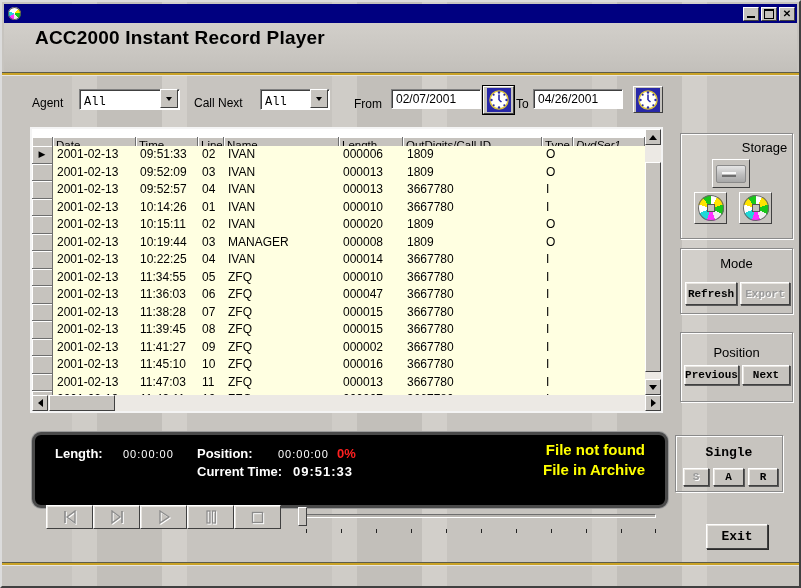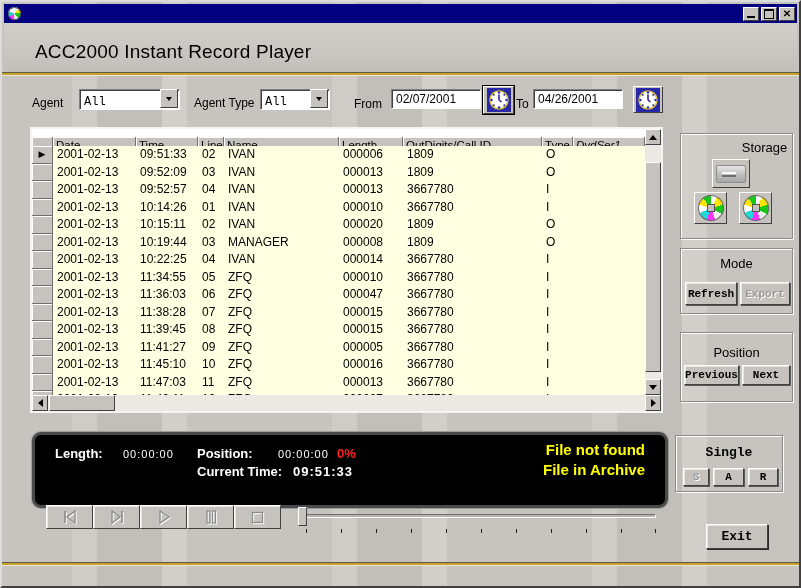--- a/index.html
+++ b/index.html
@@ -17,21 +17,21 @@
     box-shadow:inset 0 0 0 1px #555;}
   .tb-buttons{margin-left:auto;display:flex;gap:2px;margin-right:2px;}
   .tb-btn{width:16px;height:14px;background:#c6c3be;border:1px solid;border-color:#fff #404040 #404040 #fff;
     display:flex;align-items:center;justify-content:center;padding:0;font-size:9px;line-height:1;cursor:default;}
   .glyph-min{display:block;width:8px;height:2px;background:#000;margin-top:7px;}
   .glyph-max{display:block;width:8px;height:7px;border:1px solid #000;border-top:2px solid #000;}
   .glyph-close{font-family:"Liberation Sans",sans-serif;font-weight:700;font-size:10px;color:#000;}
   
   .header-band{position:absolute;left:2px;top:21px;right:2px;height:50px;
     background:linear-gradient(180deg,#d2cfca 0%,#c9c6c1 60%,#c2bfba 100%);}
-  .app-title{position:absolute;left:31px;top:18px;font-size:19px;font-weight:400;color:#000;letter-spacing:0.2px;}
+  .app-title{position:absolute;left:31px;top:4px;font-size:19px;font-weight:700;color:#000;letter-spacing:0.2px;}
   .gold-line{position:absolute;left:0;right:0;height:4px;}
   .gold-line .dk{height:1px;background:#5c5c4a;}
   .gold-line .au{height:2px;background:#c9a227;}
   .gold-line .lt{height:1px;background:#e9e6e1;}
   .gold-top{top:70px;}
   .gold-bottom{top:560px;}
   
   .lbl{position:absolute;font-size:12px;color:#000;}
   .combo{position:absolute;height:21px;background:#fff;border:1px solid;border-color:#808080 #fff #fff #808080;
     box-shadow:inset 1px 1px 0 #404040;display:flex;align-items:flex-end;box-sizing:border-box;}
@@ -141,21 +141,21 @@
       <div class="lt"></div>
     </div>
 
   <span class="lbl" style="left:30px;top:94px;">Agent</span>
   <div class="combo" style="left:77px;top:87px;width:101px;">
     <span class="combo-val">All</span>
     <span class="combo-btn">
         <span class="arr-dn"></span>
       </span>
   </div>
-  <span class="lbl" style="left:192px;top:94px;">Agent Type</span>
+  <span class="lbl" style="left:192px;top:94px;">Call Next</span>
   <div class="combo" style="left:258px;top:87px;width:70px;">
     <span class="combo-val">All</span>
     <span class="combo-btn">
         <span class="arr-dn"></span>
       </span>
   </div>
   <span class="lbl" style="left:352px;top:95px;">From</span>
   <input class="date-input" style="left: 389px; top: 87px; width: 90px;" value="02/07/2001">
   <button class="clock-btn default" style="left:481px;top:84px;">
     <svg width="24" height="24" viewBox="0 0 24 24">
@@ -331,21 +331,21 @@
           <div class="bcell c5">3667780</div>
           <div class="bcell c6">I</div>
           <div class="bcell c7"></div>
         </div>
         <div class="trow">
           <div class="bcell gutter"></div>
           <div class="bcell c0">2001-02-13</div>
           <div class="bcell c1">11:41:27</div>
           <div class="bcell c2">09</div>
           <div class="bcell c3">ZFQ</div>
-          <div class="bcell c4">000005</div>
+          <div class="bcell c4">000002</div>
           <div class="bcell c5">3667780</div>
           <div class="bcell c6">I</div>
           <div class="bcell c7"></div>
         </div>
         <div class="trow">
           <div class="bcell gutter"></div>
           <div class="bcell c0">2001-02-13</div>
           <div class="bcell c1">11:45:10</div>
           <div class="bcell c2">10</div>
           <div class="bcell c3">ZFQ</div>

